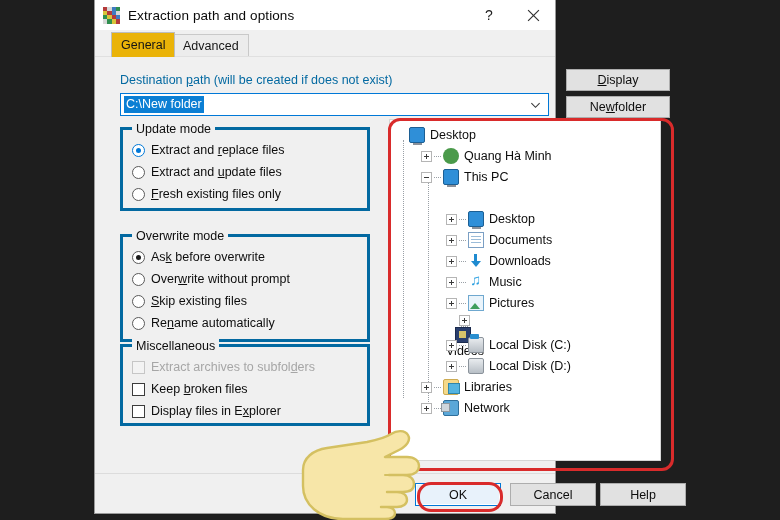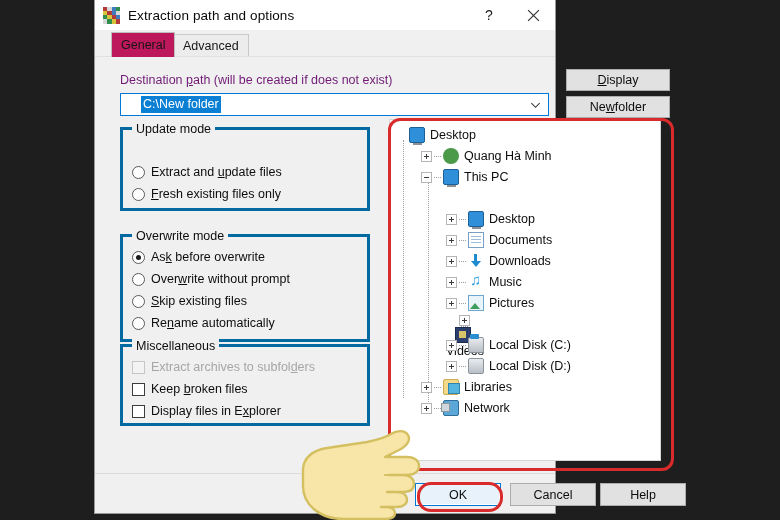--- a/index.html
+++ b/index.html
@@ -54,44 +54,44 @@
     background: #f0f0f0;
   }
   .tab {
     position: absolute; top: 3px; height: 23px;
     display: flex; align-items: center; justify-content: center;
     font-size: 12.5px; color: #151515;
     border: 1px solid #c9c9c9; border-bottom: none;
     background: #ececec;
     padding: 0 9px;
   }
-  .tab.active { background: #be185d; border-color: #bdbdbd; top: 1px; height: 25px; z-index: 2; }
+  .tab.active { background: #eab308; border-color: #bdbdbd; top: 1px; height: 25px; z-index: 2; }
   .tab-general { left: 16px; }
   .tab-advanced { left: 78px; }
   .tab-underline {
     position: absolute; left: 0; right: 0; top: 56px; height: 1px; background: #e0e0e0;
   }
 
   
   .body { position: absolute; left: 0; top: 57px; right: 0; bottom: 40px; }
 
   .lbl-dest {
     position: absolute; left: 25px; top: 16px;
-    font-size: 12.5px; color: #701a75; white-space: nowrap;
+    font-size: 12.5px; color: #0369a1; white-space: nowrap;
   }
   .u { text-decoration: underline; text-underline-offset: 1px; }
 
   .combo {
     position: absolute; left: 25px; top: 36px; width: 429px; height: 23px;
     background: #ffffff; border: 1px solid #0078d7;
     display: flex; align-items: center;
   }
   .combo-val {
     font-size: 12.5px; color: #ffffff; background: #0b7fd4;
-    margin-left: 20px; padding: 1px 2px 2px 2px; line-height: 14px;
+    margin-left: 3px; padding: 1px 2px 2px 2px; line-height: 14px;
     white-space: nowrap;
   }
   .combo-arrow {
     position: absolute; right: 7px; top: 50%; transform: translateY(-50%);
     width: 11px; height: 11px;
   }
 
   .sidebtn {
     position: absolute; width: 104px; height: 22px;
     background: #e1e1e1; border: 1px solid #adadad;
@@ -286,20 +286,24 @@
         </div>
 
       <div class="sidebtn btn-newfolder">
           <span>Ne</span>
           <span class="u">w</span>
           <span> folder</span>
         </div>
 
       <div class="group g-update">
         <div class="legend">Update mode</div>
+        <div class="opt" style="top:13px">
+          <span class="radio checked focus"></span>
+          <span><span>Extract and </span><span class="u">r</span><span>eplace files</span></span>
+        </div>
         <div class="opt" style="top:35px">
           <span class="radio"></span>
           <span><span>Extract and </span><span class="u">u</span><span>pdate files</span></span>
         </div>
         <div class="opt" style="top:57px">
           <span class="radio"></span>
           <span><span></span><span class="u">F</span><span>resh existing files only</span></span>
         </div>
       </div>
 

